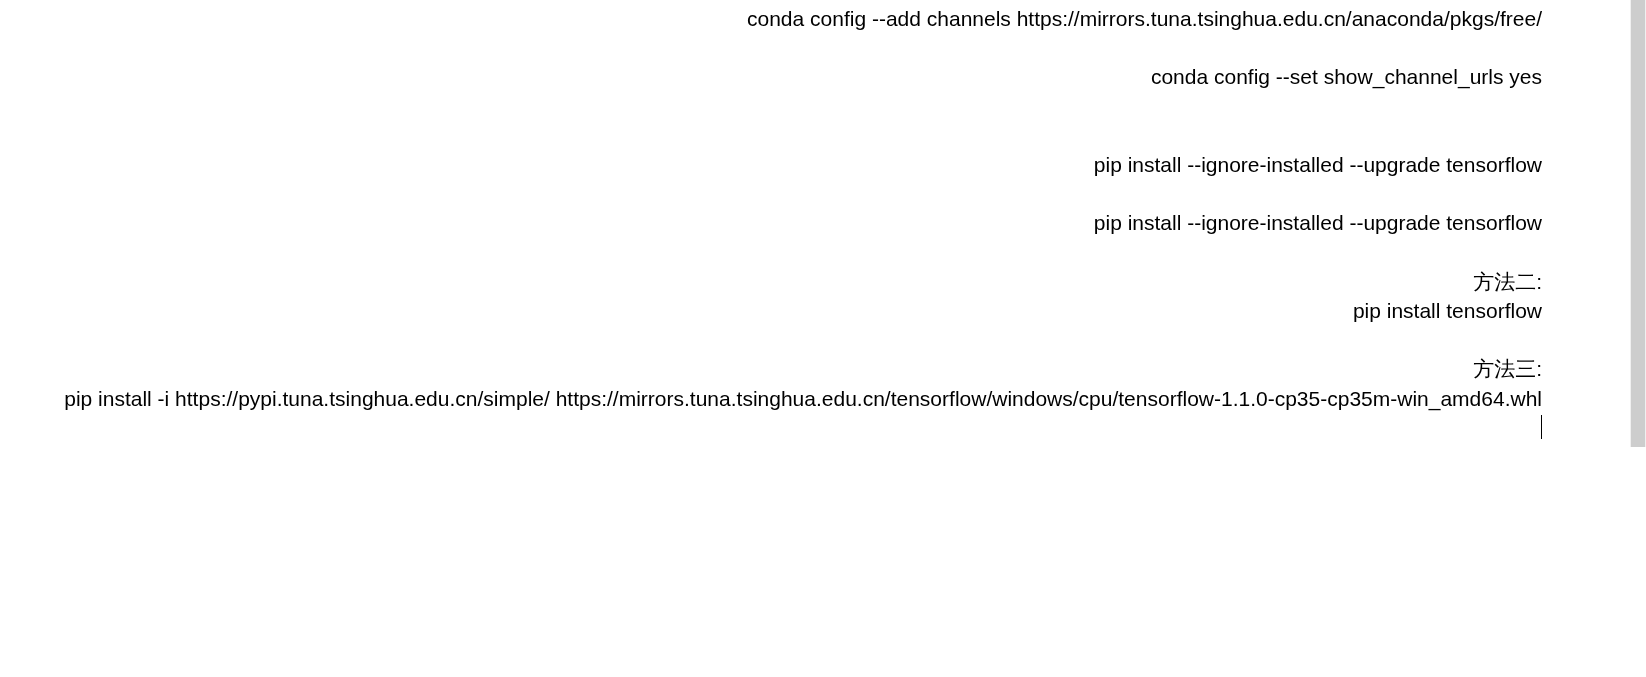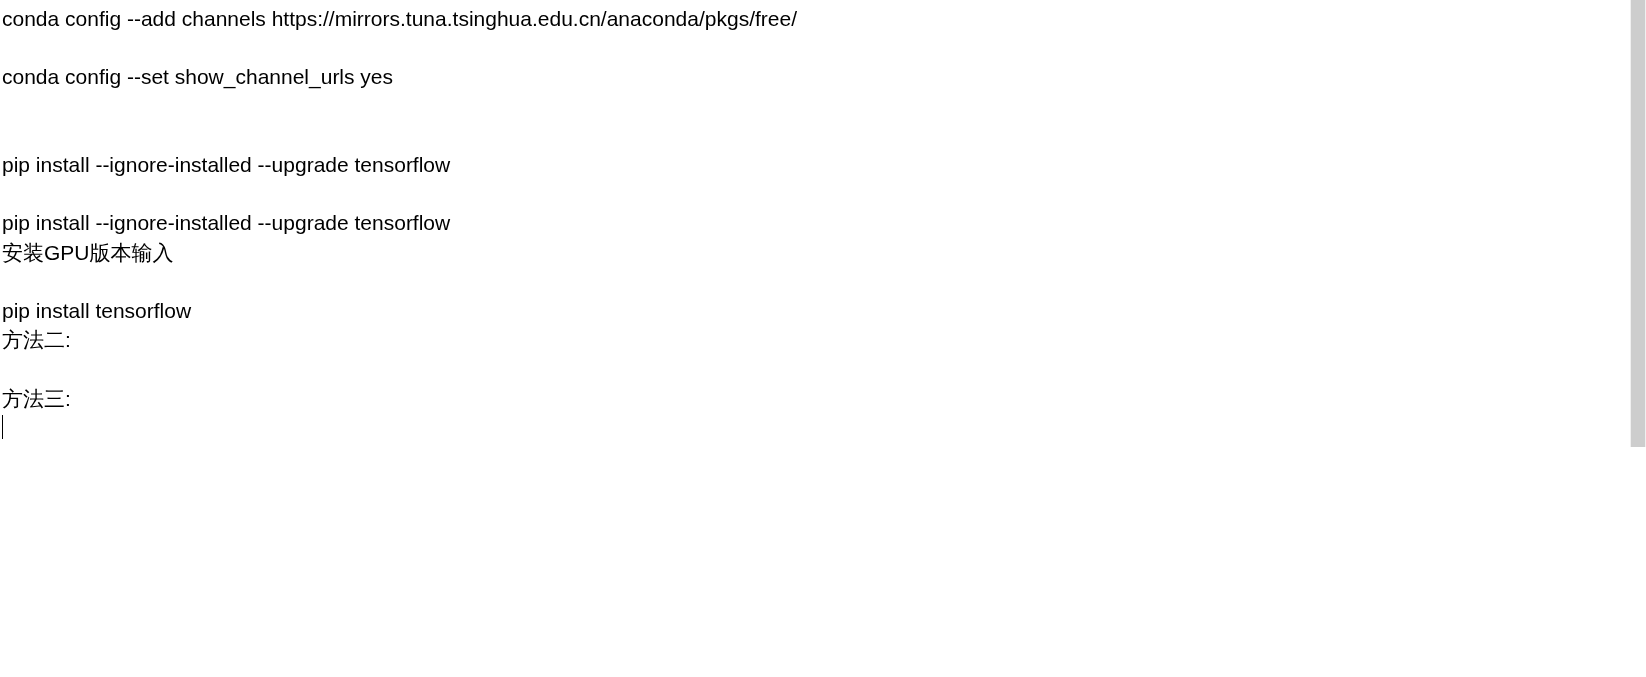--- a/index.html
+++ b/index.html
@@ -16,20 +16,21 @@
       padding: 4px 2px;
       width: 1646px;
       position: relative;
     }
     .content {
       width: 1540px;
     }
     .line {
       min-height: 29px;
       word-wrap: break-word;
+      text-align: right;
     }
     .blank {
       height: 29px;
     }
     .cursor {
       display: inline-block;
       width: 1px;
       height: 24px;
       background: #000;
       vertical-align: text-bottom;
@@ -57,24 +58,24 @@
 
 <div class="content">
   <div class="line">conda config --add channels https://mirrors.tuna.tsinghua.edu.cn/anaconda/pkgs/free/</div>
   <div class="blank"></div>
   <div class="line">conda config --set show_channel_urls yes</div>
   <div class="blank"></div>
   <div class="blank"></div>
   <div class="line">pip install --ignore-installed --upgrade tensorflow</div>
   <div class="blank"></div>
   <div class="line">pip install --ignore-installed --upgrade tensorflow</div>
-  <div class="line">安装GPU版本输入</div>
   <div class="blank"></div>
+  <div class="line">方法二:</div>
   <div class="line">pip install tensorflow</div>
-  <div class="line">方法二:</div>
   <div class="blank"></div>
   <div class="line">方法三:</div>
+  <div class="line">pip install -i https://pypi.tuna.tsinghua.edu.cn/simple/ https://mirrors.tuna.tsinghua.edu.cn/tensorflow/windows/cpu/tensorflow-1.1.0-cp35-cp35m-win_amd64.whl</div>
   <div class="line"><span class="cursor"></span></div>
 </div>
 
 <div class="scrollbar-track">
   <div class="scrollbar-thumb"></div>
 </div>
 
 </body></html>

